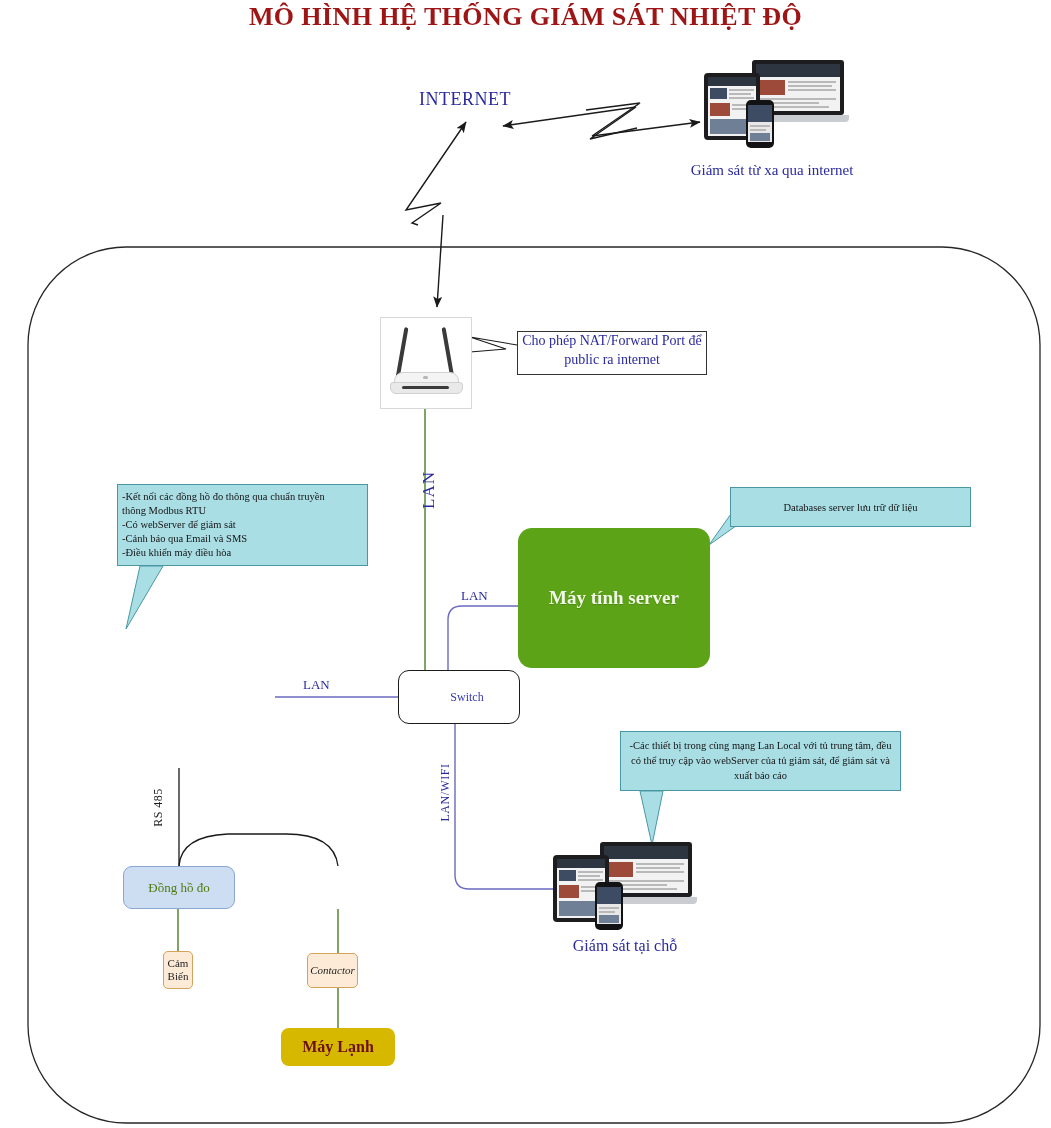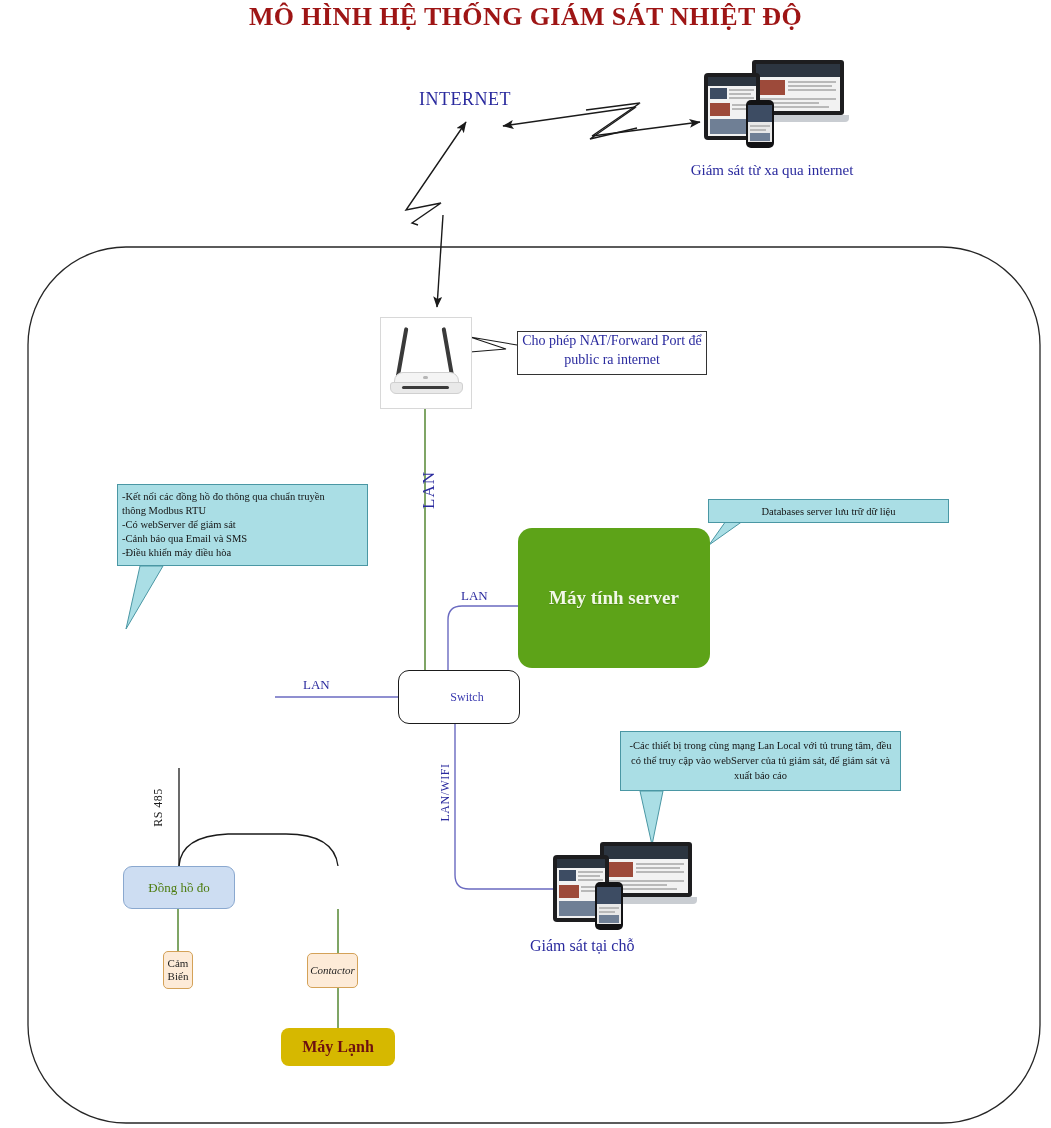--- a/index.html
+++ b/index.html
@@ -12,21 +12,21 @@
   #title{
     position:absolute;left:0;top:2px;width:1051px;text-align:center;
     font-family:"Liberation Serif", serif;
     font-size:26px;font-weight:bold;color:#9e1515;letter-spacing:.4px;
   }
 
   
   .blue-label{position:absolute;color:#2a2a9e;font-family:"Liberation Serif",serif;}
   .lbl-internet{left:419px;top:89px;font-size:18px;letter-spacing:.5px;}
   .lbl-remote{left:672px;top:159px;width:200px;text-align:center;font-size:15px;line-height:1.55;}
-  .lbl-local{left:530px;top:937px;width:190px;font-size:16px;}
+  .lbl-local{left:530px;top:937px;width:190px;text-align:center;font-size:16px;}
 
   .vlabel{position:absolute;color:#2a2a9e;font-family:"Liberation Serif",serif;
           font-size:13px;transform-origin:50% 50%;white-space:nowrap;}
   .v-lan{left:409px;top:480px;width:40px;text-align:center;
          transform:rotate(-90deg);font-size:17px;letter-spacing:1px;}
   .v-lanwifi{left:410px;top:785px;width:70px;text-align:center;
              transform:rotate(-90deg);font-size:12px;letter-spacing:.5px;}
   .v-rs485{left:128px;top:800px;width:60px;text-align:center;
            transform:rotate(-90deg);font-size:12px;color:#1a1a1a;letter-spacing:.5px;}
   .h-lan1{position:absolute;left:303px;top:677px;font-size:13px;color:#2a2a9e;}
@@ -56,22 +56,22 @@
 
   #box-maylanh{left:281px;top:1028px;width:114px;height:38px;background:#d6b800;
                border-radius:8px;color:#6d1010;font-weight:bold;font-size:16px;}
 
   
   .callout{position:absolute;box-sizing:border-box;background:#aadee5;
            border:1px solid #4a97a4;color:#141414;
            font-family:"Liberation Serif",serif;}
   #callout-tu{left:117px;top:484px;width:251px;height:82px;font-size:10.5px;
               line-height:1.33;padding:5px 4px 0 4px;text-align:left;}
-  #callout-db{left:708px;top:487px;width:241px;height:24px;font-size:10.5px;
-              display:flex;align-items:center;justify-content:center;margin-top:12px;}
+  #callout-db{left:730px;top:487px;width:241px;height:40px;font-size:10.5px;
+              display:flex;align-items:center;justify-content:center;}
   #callout-local{left:620px;top:731px;width:281px;height:60px;font-size:10.5px;
                  line-height:1.45;padding:6px 8px 16px 8px;text-align:center;}
 
   #callout-nat{position:absolute;left:517px;top:331px;width:190px;height:44px;
                box-sizing:border-box;background:#ffffff;border:1.2px solid #333;
                color:#2a2a9e;font-size:14px;line-height:1.35;text-align:center;
                }
 
   
   .devices{position:absolute;}

